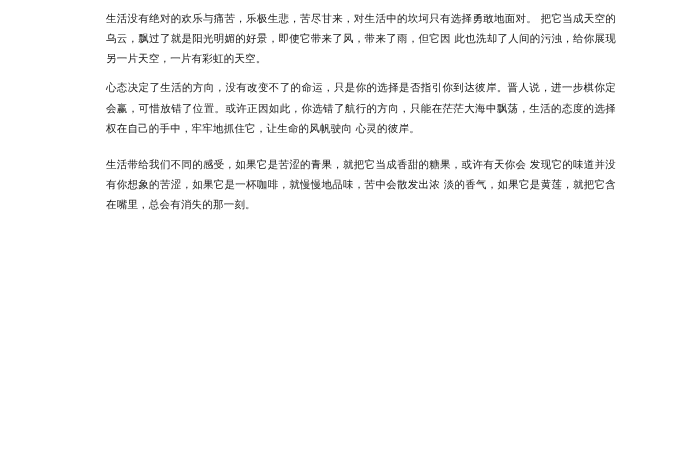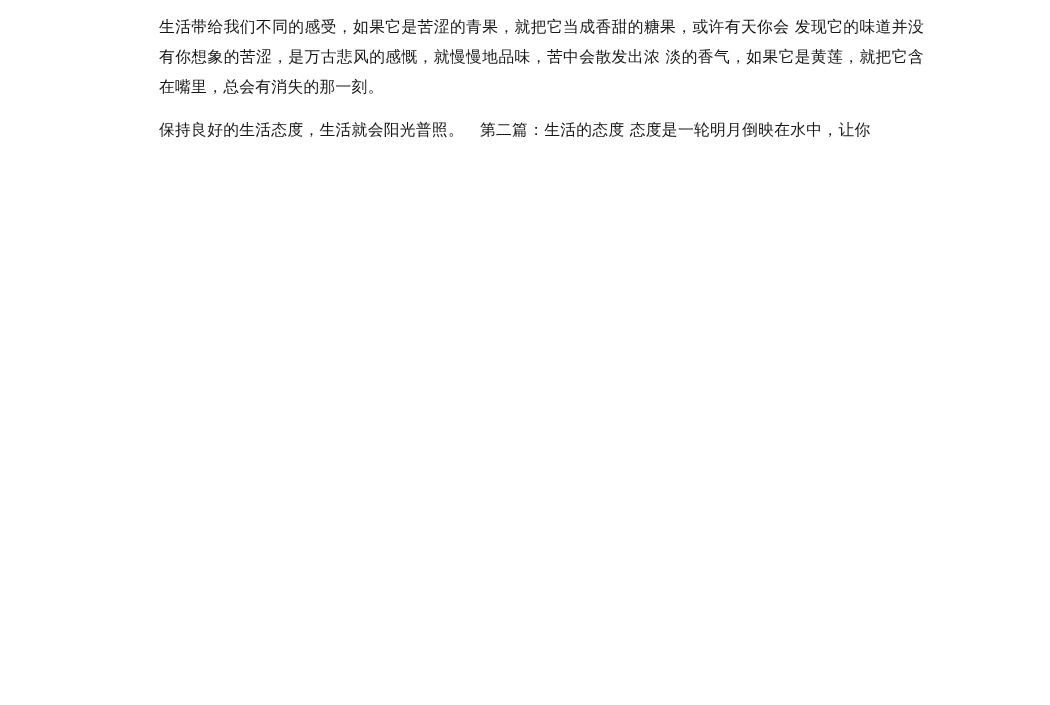--- a/index.html
+++ b/index.html
@@ -43,16 +43,17 @@
   }
   .para.gap-sm {
     margin-bottom: 5px;
   }
 </style>
 </head>
 <body>
 
 <div class="page">
   <div class="doc-body">
-    <p class="para">生活带给我们不同的感受，如果它是苦涩的青果，就把它当成香甜的糖果，或许有天你会 发现它的味道并没有你想象的苦涩，是万古悲风的感慨，就慢慢地品味，苦中会散发出浓 淡的香气，如果它是黄莲，就把它含在嘴里，总会有消失的那一刻。</p>
-    <p class="para gap-sm">保持良好的生活态度，生活就会阳光普照。　第二篇：生活的态度 态度是一轮明月倒映在水中，让你</p>
+    <p class="para">生活没有绝对的欢乐与痛苦，乐极生悲，苦尽甘来，对生活中的坎坷只有选择勇敢地面对。 把它当成天空的乌云，飘过了就是阳光明媚的好景，即使它带来了风，带来了雨，但它因 此也洗却了人间的污浊，给你展现另一片天空，一片有彩虹的天空。</p>
+    <p class="para gap-lg">心态决定了生活的方向，没有改变不了的命运，只是你的选择是否指引你到达彼岸。晋人说，进一步棋你定会赢，可惜放错了位置。或许正因如此，你选错了航行的方向，只能在茫茫大海中飘荡，生活的态度的选择权在自己的手中，牢牢地抓住它，让生命的风帆驶向 心灵的彼岸。</p>
+    <p class="para">生活带给我们不同的感受，如果它是苦涩的青果，就把它当成香甜的糖果，或许有天你会 发现它的味道并没有你想象的苦涩，如果它是一杯咖啡，就慢慢地品味，苦中会散发出浓 淡的香气，如果它是黄莲，就把它含在嘴里，总会有消失的那一刻。</p>
   </div>
 </div>
 
 </body></html>

